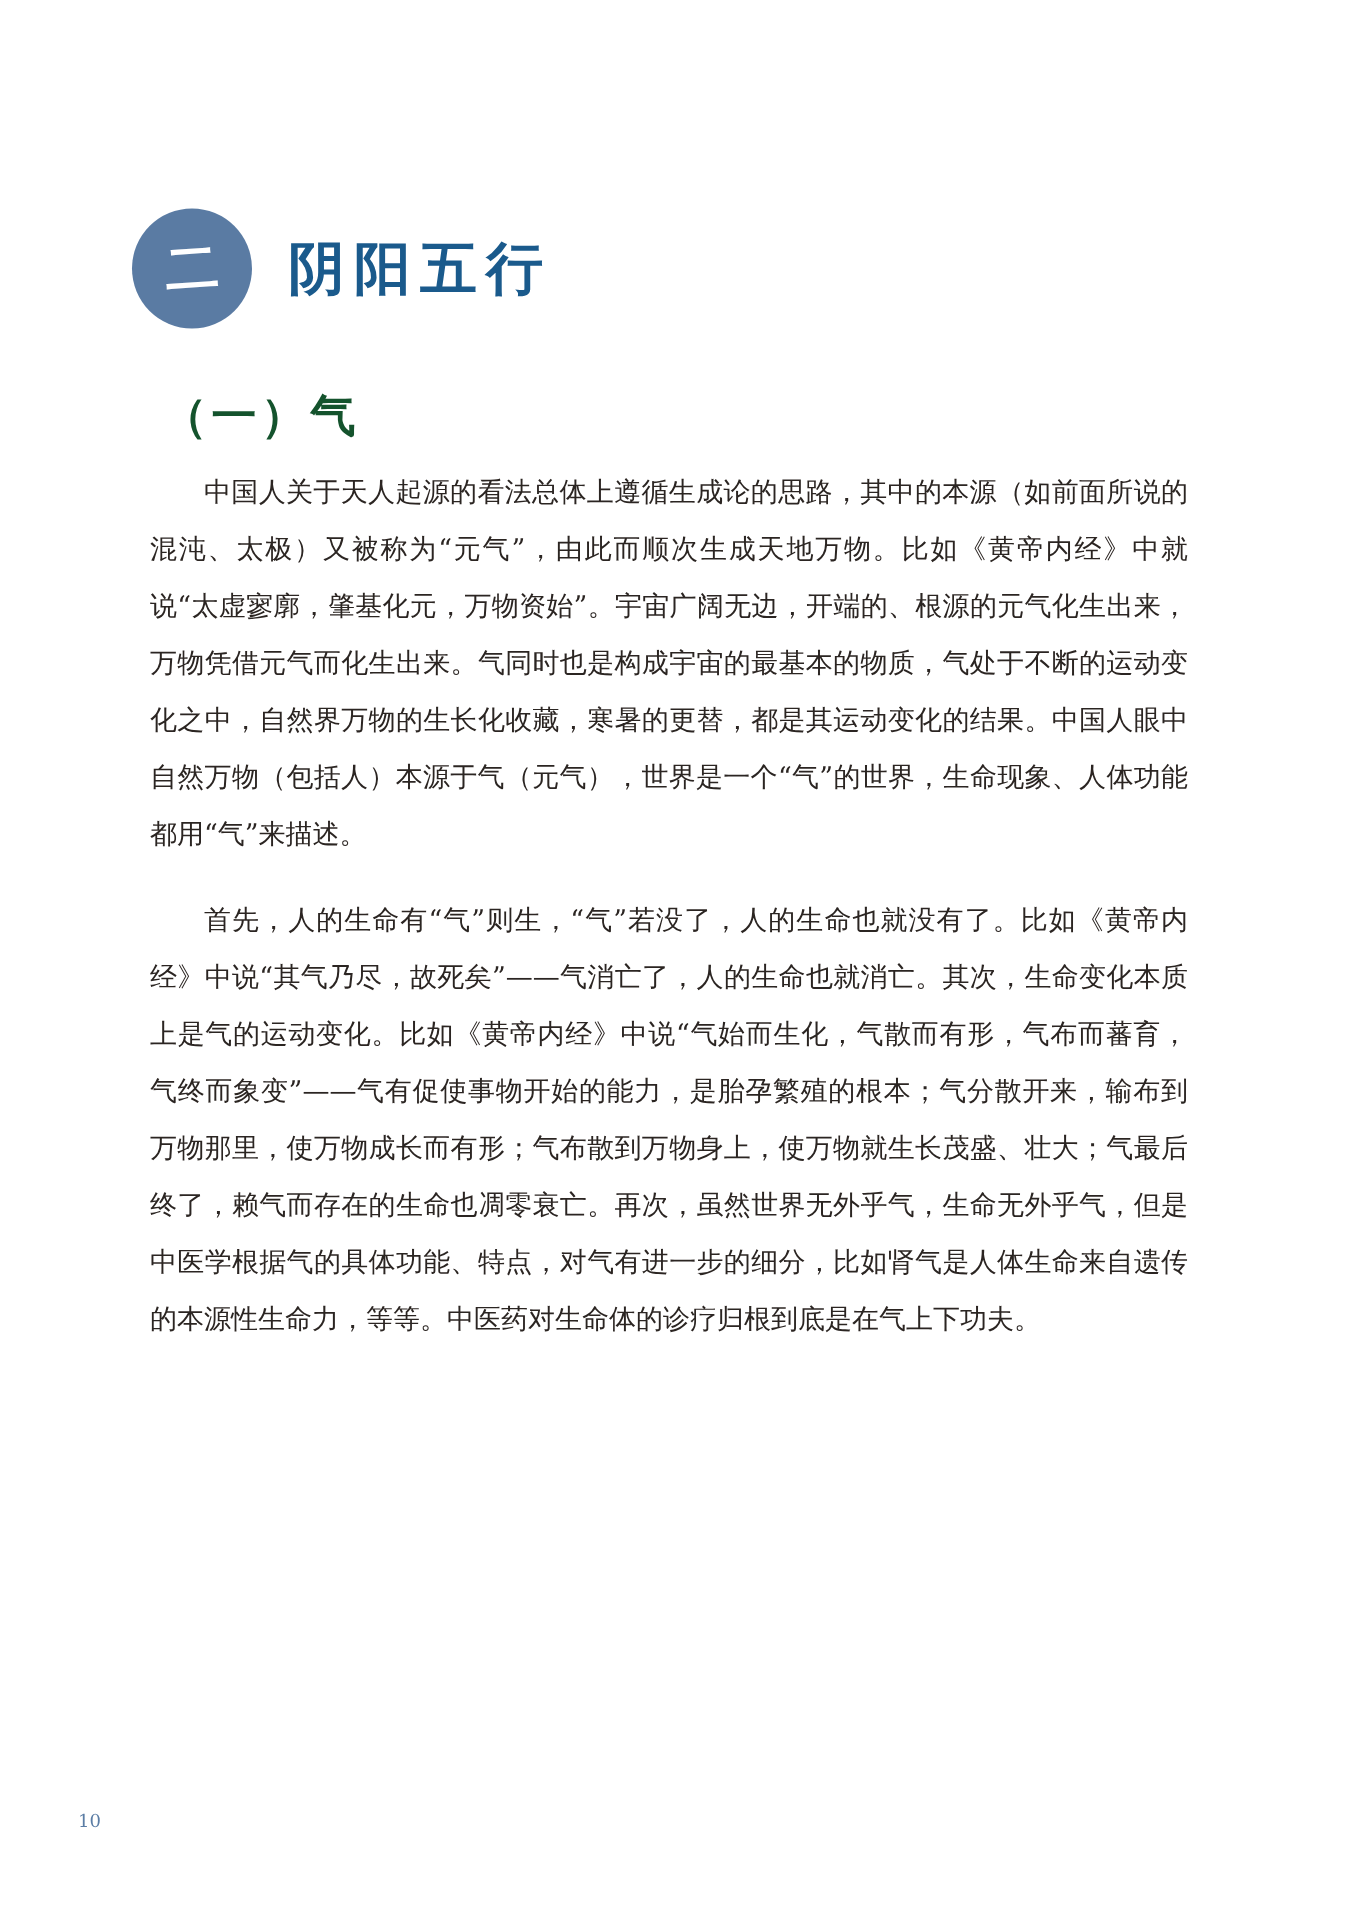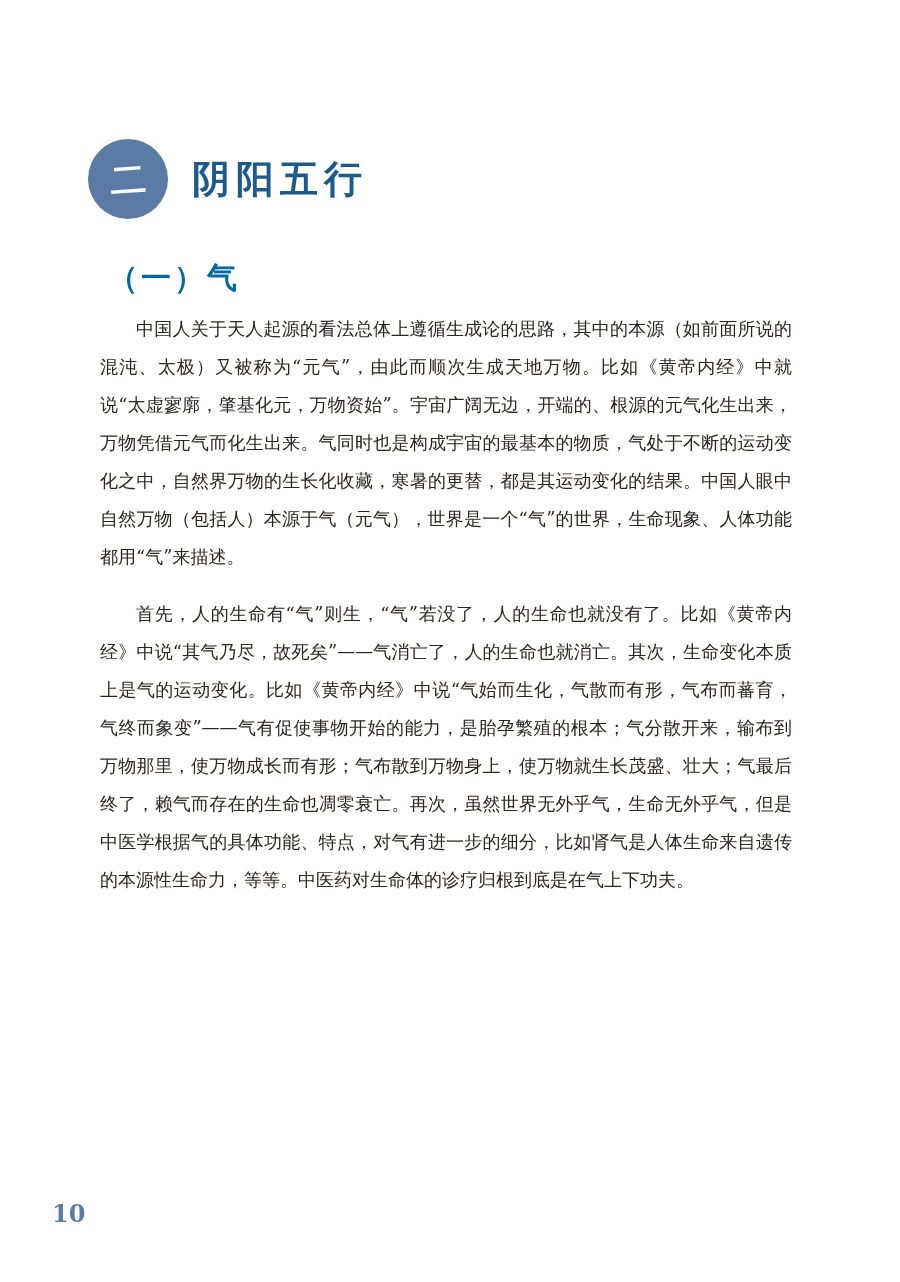--- a/index.html
+++ b/index.html
@@ -45,21 +45,21 @@
     letter-spacing: 6px;
     white-space: nowrap;
   }
   .section-heading {
     position: absolute;
     top: 258px;
     left: 108px;
     margin: 0;
     font-size: 30px;
     line-height: 40px;
-    color: #0369a1;
+    color: #14532d;
     font-weight: bold;
     letter-spacing: 3px;
     white-space: nowrap;
   }
   .body-text {
     position: absolute;
     top: 310px;
     left: 100px;
     width: 692px;
     font-size: 18px;
@@ -68,23 +68,23 @@
     text-align: justify;
   }
   .body-text p {
     margin: 0 0 19px 0;
     text-indent: 2em;
   }
   .page-number {
     position: absolute;
     top: 1202px;
     left: 52px;
-    font-size: 24px;
+    font-size: 12px;
     line-height: 24px;
-    font-weight: bold;
+    font-weight: normal;
     color: #5b7da5;
   }
 </style>
 </head>
 <body>
 
 <div class="page">
 
   <header class="chapter-header">
     <div class="chapter-badge">

